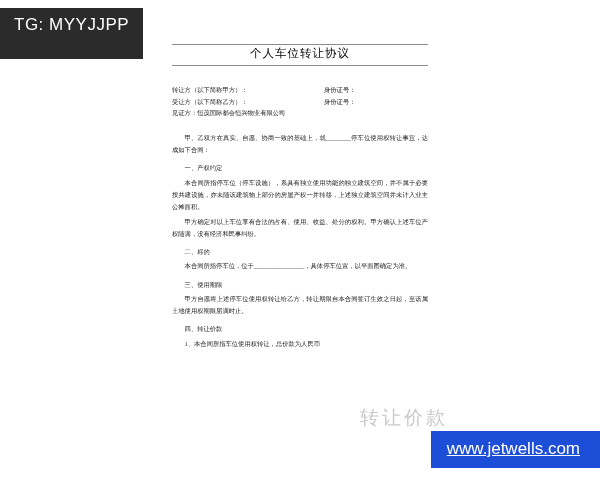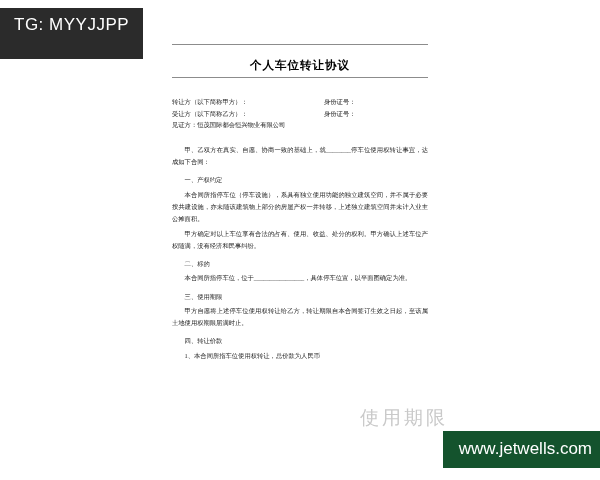--- a/index.html
+++ b/index.html
@@ -28,27 +28,28 @@
     padding: 7px 14px 24px 14px;
     z-index: 20;
     white-space: nowrap;
   }
 
   
   .site-badge {
     position: absolute;
     right: 0;
     bottom: 12px;
-    background: #14532d;
+    background: #1d4ed8;
     color: #ffffff;
     font-family: "Liberation Sans", sans-serif;
     font-size: 17px;
-    padding: 8px 8px 9px 16px;
+    padding: 8px 20px 9px 16px;
     z-index: 20;
     white-space: nowrap;
+    text-decoration: underline;
   }
 
   
   .watermark {
     position: absolute;
     left: 360px;
     top: 405px;
     color: #c9c9c9;
     font-family: "Liberation Sans", sans-serif;
     font-size: 19px;
@@ -74,23 +75,23 @@
     color: #141414;
   }
   .rule-top {
     height: 0;
     border-top: 1px solid #8c8c8c;
     margin: 16px 0 0 0;
   }
   .doc-title {
     text-align: center;
     font-size: 11.5px;
-    font-weight: bold;
+    font-weight: normal;
     letter-spacing: 1px;
-    margin: 13px 0 4px 0;
+    margin: 1px 0 4px 0;
     color: #000;
   }
   .rule-under {
     height: 0;
     border-top: 1px solid #8c8c8c;
     margin: 3px 0 0 0;
   }
 
   .party-block {
     margin-top: 18px;
@@ -162,17 +163,17 @@
       <p class="clause-head">三、使用期限</p>
       <p class="para">甲方自愿将上述停车位使用权转让给乙方，转让期限自本合同签订生效之日起，至该属土地使用权期限届满时止。</p>
 
       <p class="clause-head">四、转让价款</p>
       <p class="para">1、本合同所指车位使用权转让，总价款为人民币</p>
 
     </div>
   </div>
 </div>
 
-<div class="watermark">使用期限</div>
+<div class="watermark">转让价款</div>
 
 <div class="tg-badge">TG: MYYJJPP</div>
 
 <div class="site-badge">www.jetwells.com</div>
 
 </body></html>

